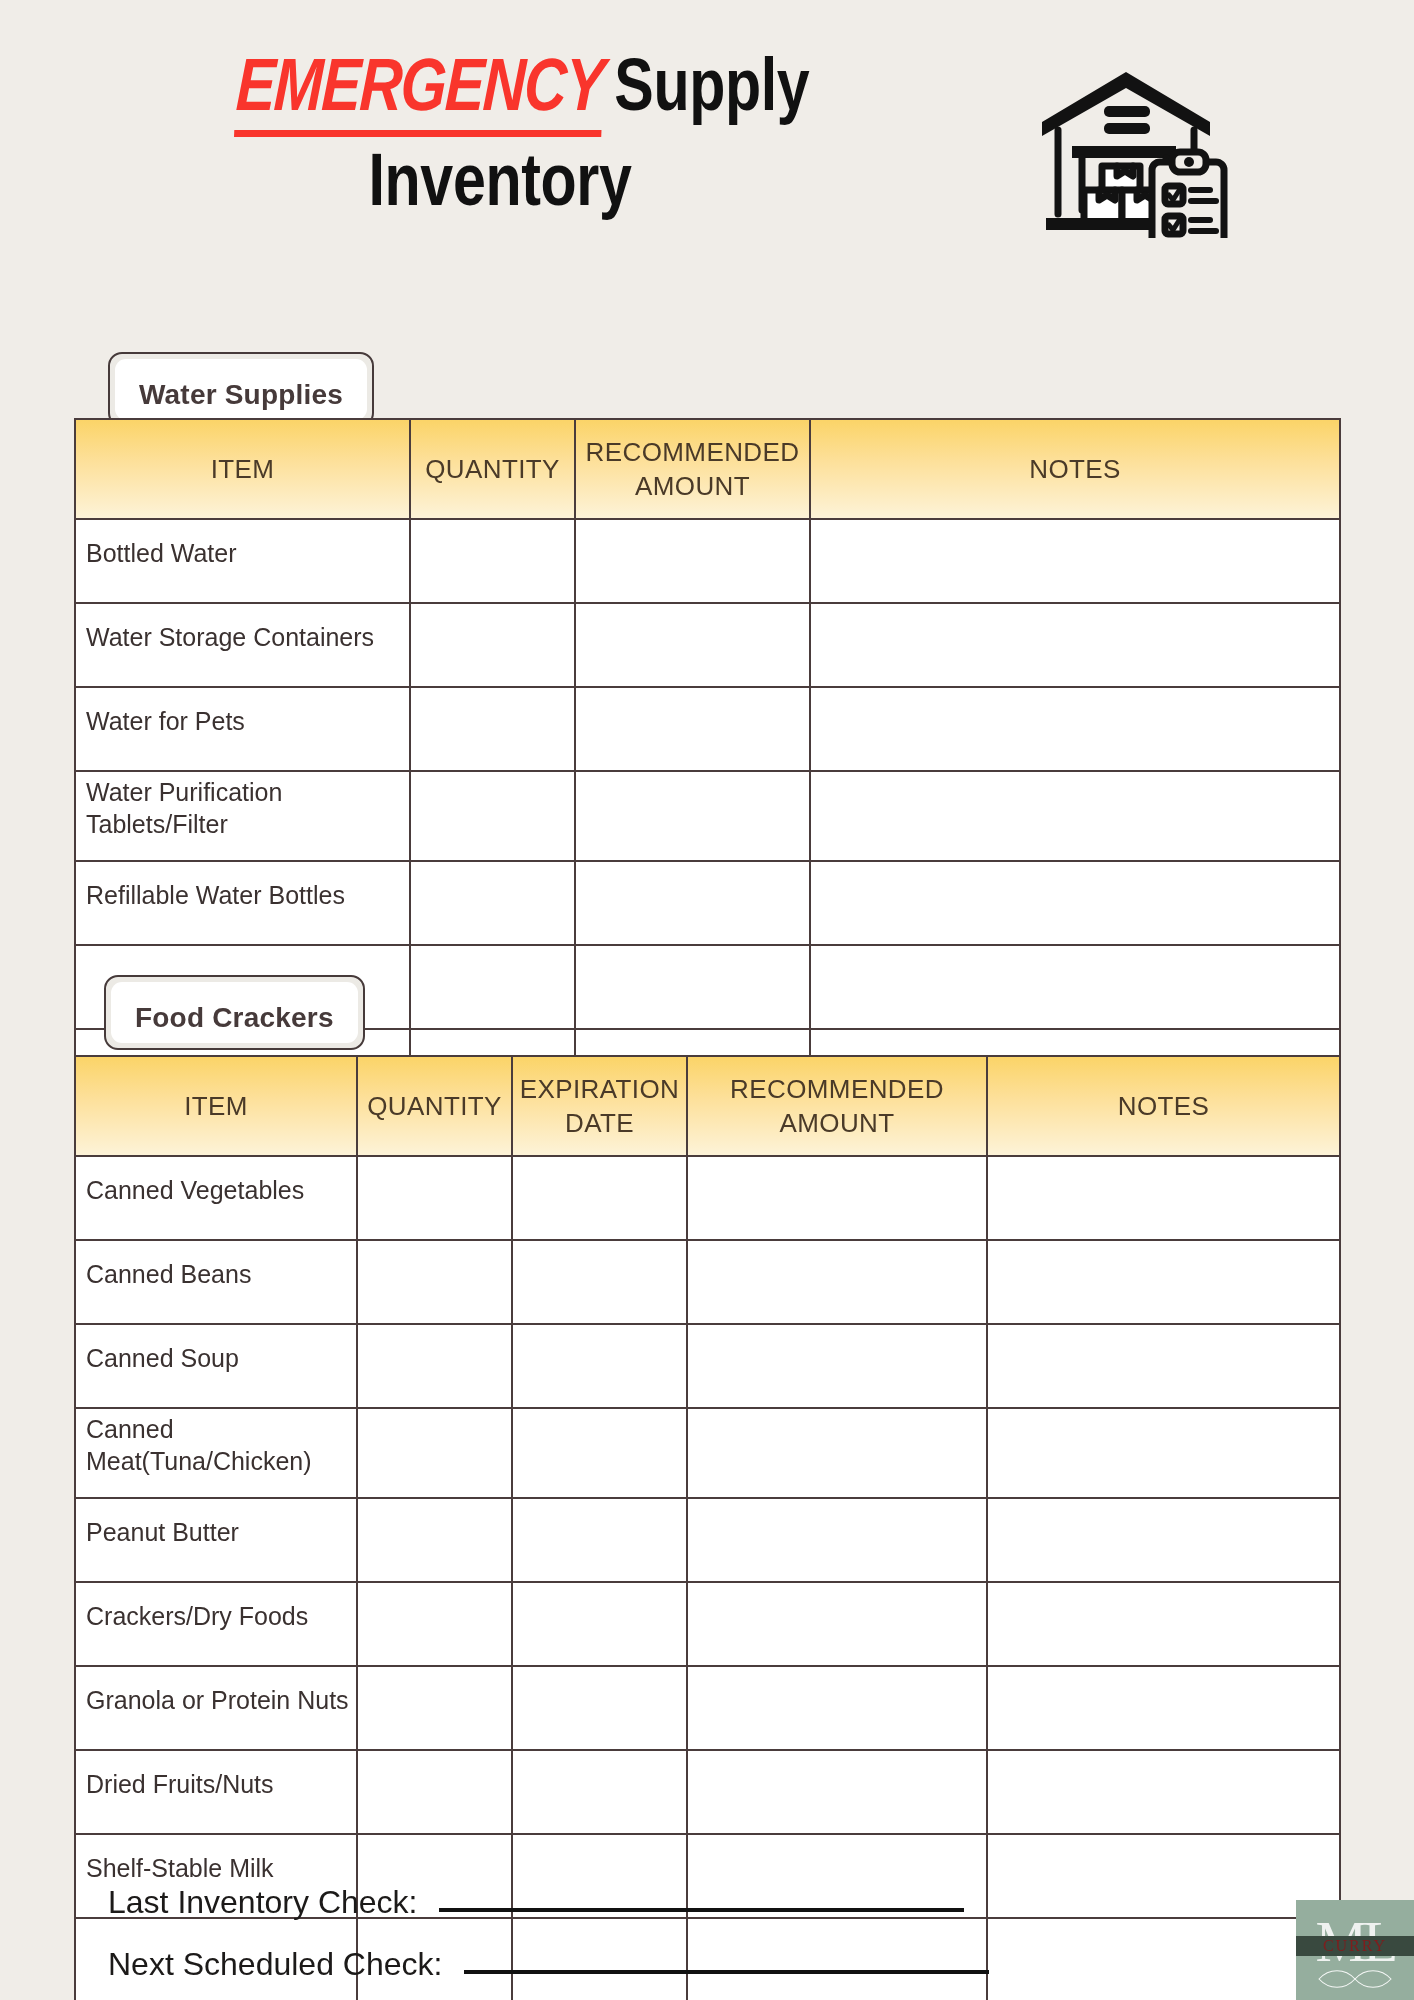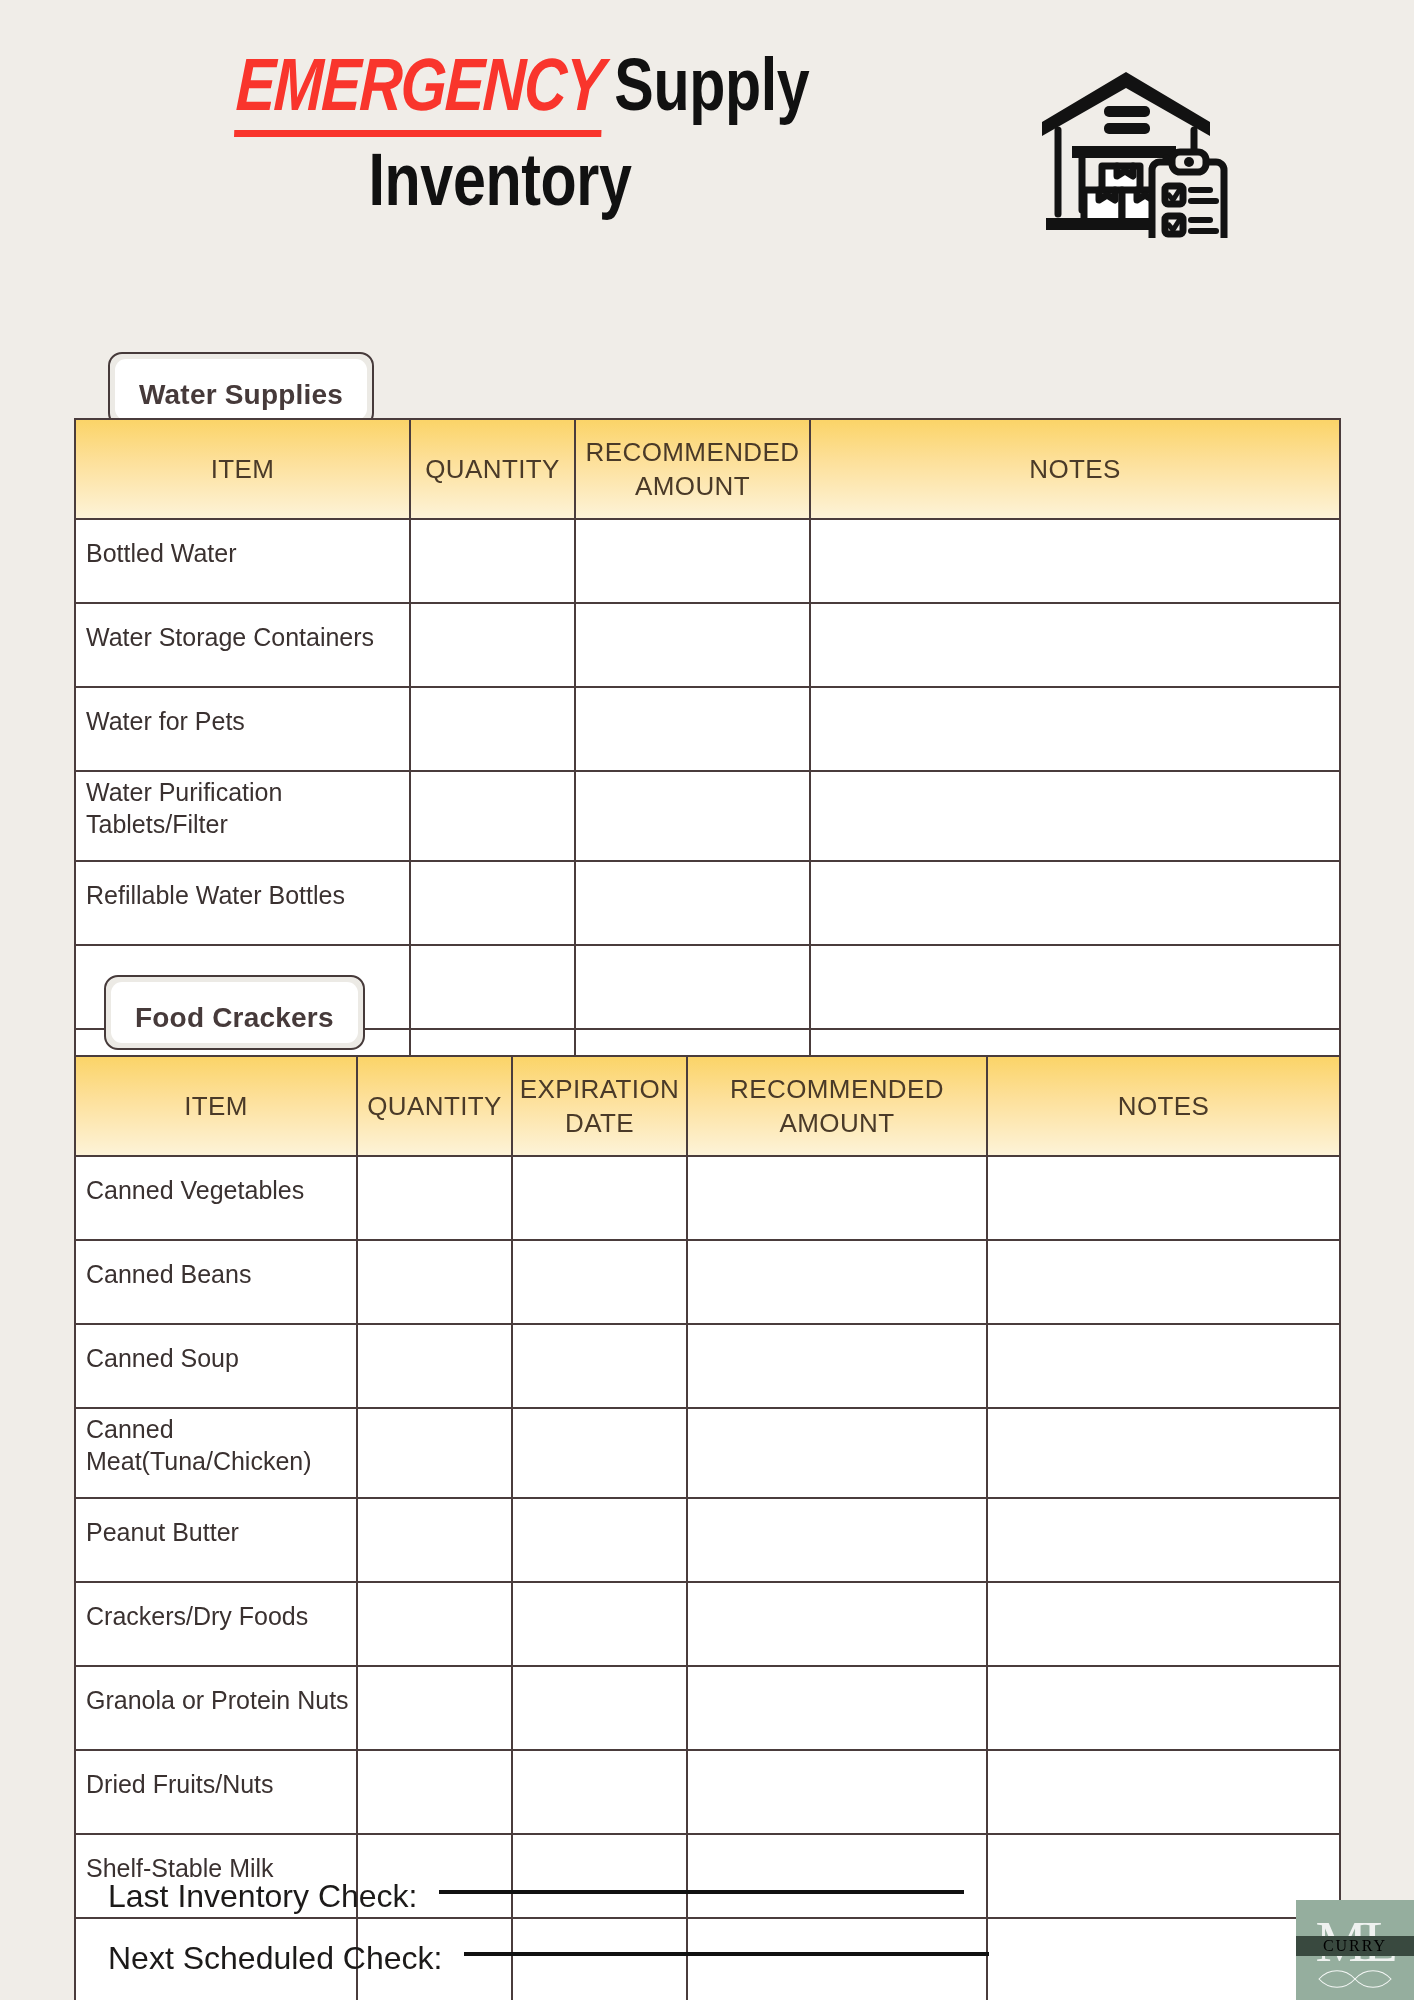--- a/index.html
+++ b/index.html
@@ -133,21 +133,21 @@
 
   
   .footer {
     position: absolute;
     left: 108px;
     top: 1872px;
     width: 1100px;
   }
   .check-row {
     display: flex;
-    align-items: center;
+    align-items: flex-end;
     margin-bottom: 14px;
     height: 48px;
   }
   .check-label {
     font-family: "Liberation Sans Narrow", "Liberation Sans", sans-serif;
     font-size: 32px;
     color: #1c1a19;
     white-space: nowrap;
     line-height: 36px;
   }
@@ -191,21 +191,21 @@
     background: #39493f;
   }
   .logo-word {
     position: absolute;
     left: 0; right: 0;
     top: 37px;
     text-align: center;
     font-family: "Liberation Serif", serif;
     font-size: 16px;
     letter-spacing: 2px;
-    color: #000000;
+    color: #7f1d1d;
     line-height: 18px;
   }
   .logo-flourish {
     position: absolute;
     left: 50%;
     transform: translateX(-50%);
     top: 66px;
     width: 80px;
     height: 26px;
   }

